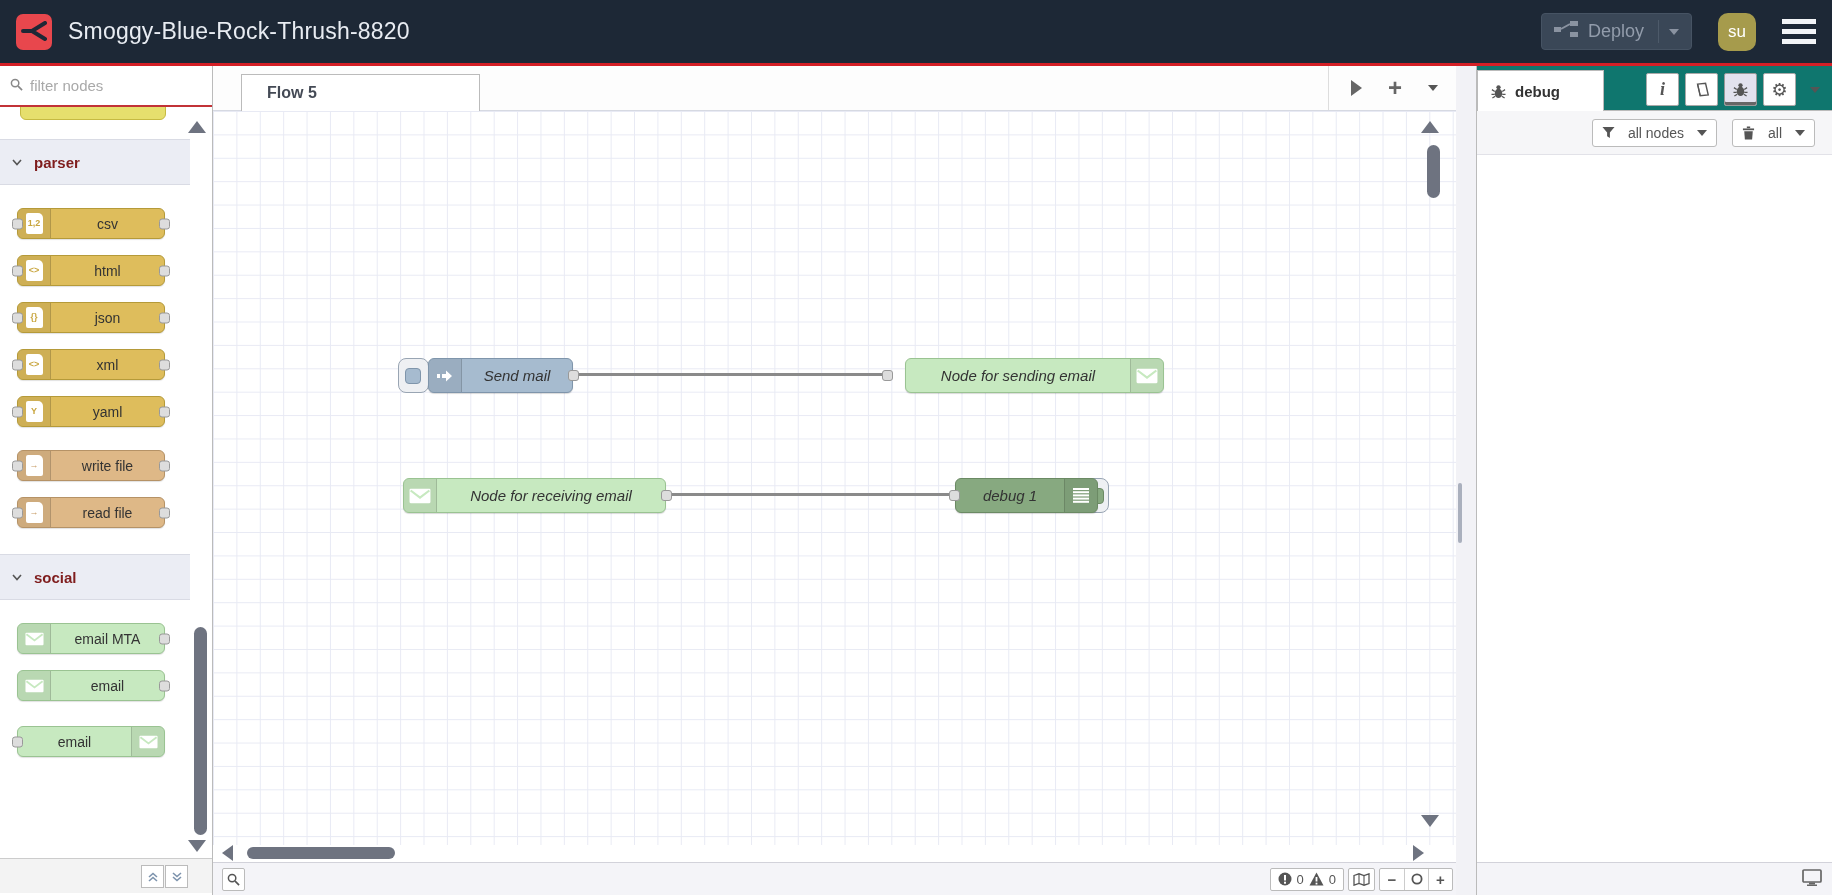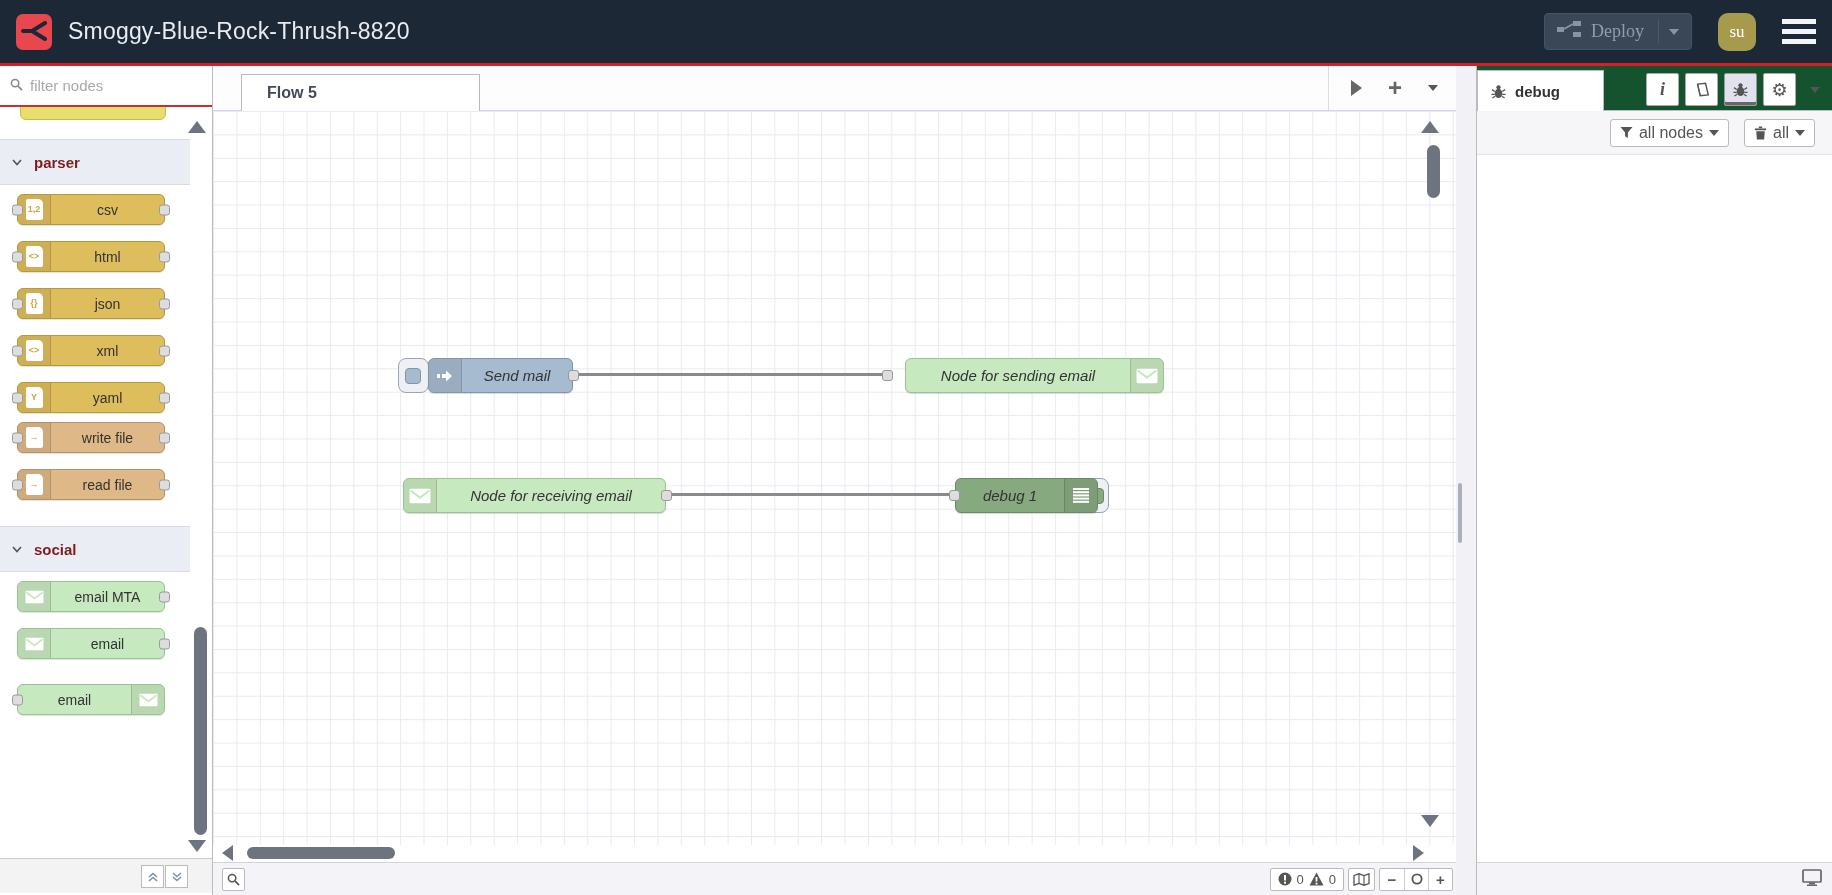--- a/index.html
+++ b/index.html
@@ -6,21 +6,21 @@
   html,body { width:1832px; height:895px; overflow:hidden; }
   body { font-family:"Liberation Sans", sans-serif; background:#fff; }
   .app { position:relative; width:1832px; height:895px; }
 
   
   .header { height:66px; background:#1d2836; border-bottom:3px solid #d41f26;
             display:flex; align-items:center; padding:0 16px; }
   .logo { width:36px; height:36px; background:#e8474d; border-radius:7px;
           display:flex; align-items:center; justify-content:center; flex:0 0 auto; }
   .title { color:#e8ecf2; font-size:23px; margin-left:16px; letter-spacing:0.2px; }
-  .hdr-right { margin-left:auto; display:flex; align-items:center; gap:26px;font-family:Liberation Serif, serif; }
+  .hdr-right { margin-left:auto; display:flex; align-items:center; gap:26px; }
   .deploy { height:37px; background:#3a4757; border:1px solid #465363; border-radius:4px;
             display:flex; align-items:center; padding:0 12px; gap:10px; color:#929cab;
             font-size:18px; }
   .deploy .dsep { width:1px; height:23px; background:#4d5a6a; margin-left:4px; }
   .caret { width:0; height:0; border-left:5px solid transparent; border-right:5px solid transparent;
            border-top:6px solid #555; display:inline-block; }
   .caret.light { border-top-color:#8a93a1; }
   .avatar { width:38px; height:38px; border-radius:10px; background:#a69b4c; color:#fff;
             font-size:17px; display:flex; align-items:center; justify-content:center; }
   .burger { display:flex; flex-direction:column; gap:5px; cursor:pointer; }
@@ -40,21 +40,21 @@
   .pscroll { position:relative; height:751px; overflow:hidden; background:#fff; }
   .partial-node { position:absolute; left:20px; top:-18px; width:146px; height:31px;
                   background:#e6df6d; border:1px solid #c6ba42; border-radius:6px; }
   .pcat { margin-top:26px; height:46px; background:#ebedf4; border-top:1px solid #d9dbe4;
           border-bottom:1px solid #d9dbe4; display:flex; align-items:center; padding:0 12px; gap:12px;
           width:190px; }
   .pcat b { font-size:15px; color:#7f1d1d; }
   .pnode { position:relative; margin:16px 0 0 17px; width:148px; height:31px; border-radius:6px;
            border:1px solid; display:flex; align-items:stretch; font-size:14px; color:#333;
            box-shadow:0 1px 1px rgba(0,0,0,0.12); }
-  .pnode.first { margin-top:9px; }
+  .pnode.first { margin-top:23px; }
   .pnode.gold  { background:#debd5c; border-color:#b59a39; }
   .pnode.tan   { background:#deb887; border-color:#b59266; }
   .pnode.green { background:#c7e9c0; border-color:#9ac392; }
   .pnode .picon { width:33px; flex:0 0 auto; background:rgba(0,0,0,0.07);
                   display:flex; align-items:center; justify-content:center; }
   .pnode .picon.l { border-right:1px solid rgba(0,0,0,0.14); border-radius:5px 0 0 5px; }
   .pnode .picon.r { border-left:1px solid rgba(0,0,0,0.14); border-radius:0 5px 5px 0; }
   .pnode .plabel { flex:1; display:flex; align-items:center; justify-content:center; }
   .pport { position:absolute; top:50%; transform:translateY(-50%); width:11px; height:11px;
            background:#ddd; border:1px solid #999; border-radius:3px; }
@@ -132,34 +132,34 @@
   .zoomgrp .zcell { width:24px; display:flex; align-items:center; justify-content:center; color:#555;
                     font-size:15px; font-weight:bold; }
   .zoomgrp .zcell + .zcell { border-left:1px solid #ccc; }
 
   
   .splitter { width:21px; flex:0 0 auto; background:#f2f2f6; border-right:1px solid #bbb; position:relative; }
   .splitter .handle { position:absolute; left:2px; top:417px; width:4px; height:60px; background:#aab0bd; border-radius:2px; }
 
   
   .sidebar { flex:1; display:flex; flex-direction:column; background:#fff; }
-  .stabbar { height:45px; background:#14532d; border-bottom:1px solid #bbb; position:relative; }
+  .stabbar { height:45px; background:#0f766e; border-bottom:1px solid #bbb; position:relative; }
   .stab { position:absolute; left:0; top:4px; width:127px; height:41px; background:#fff;
           border:1px solid #bbb; border-bottom:none; display:flex; align-items:center; gap:9px;
           padding-left:13px; font-size:15px; font-weight:bold; color:#333; }
   .sbtns { position:absolute; right:12px; top:7px; display:flex; align-items:center; gap:6px; }
   .sqbtn { width:33px; height:33px; background:#fff; border:1px solid #a9a9a9; border-radius:2px;
            display:flex; align-items:center; justify-content:center; color:#555; }
   .sqbtn.sel { background:#e2e2ee; border-color:#999; box-shadow:inset 0 -3px 0 #666; }
   .sqbtn .info-g { font-family:"Liberation Serif",serif; font-weight:bold; font-size:18px; font-style:italic; }
   .sbtns .caret { margin-left:8px; }
   .sfilter { height:44px; background:#f6f6f8; border-bottom:1px solid #e2e2e8; display:flex;
              align-items:center; justify-content:flex-end; gap:15px; padding-right:17px; }
   .sf-btn { height:28px; background:#fff; border:1px solid #bbb; border-radius:3px; display:flex;
-            align-items:center; gap:6px; padding:0 9px; font-size:16px; color:#555; }
+            align-items:center; gap:13px; padding:0 9px; font-size:14px; color:#555; }
   .scontent { flex:1; background:#fff; }
   .sfooter { height:33px; background:#f4f4f8; border-top:1px solid #d2d2da; display:flex;
              align-items:center; justify-content:flex-end; padding-right:10px; }
   .gear-g { font-size:18px; line-height:1; }
 </style>
 </head>
 <body>
 
 <div class="app">
 

